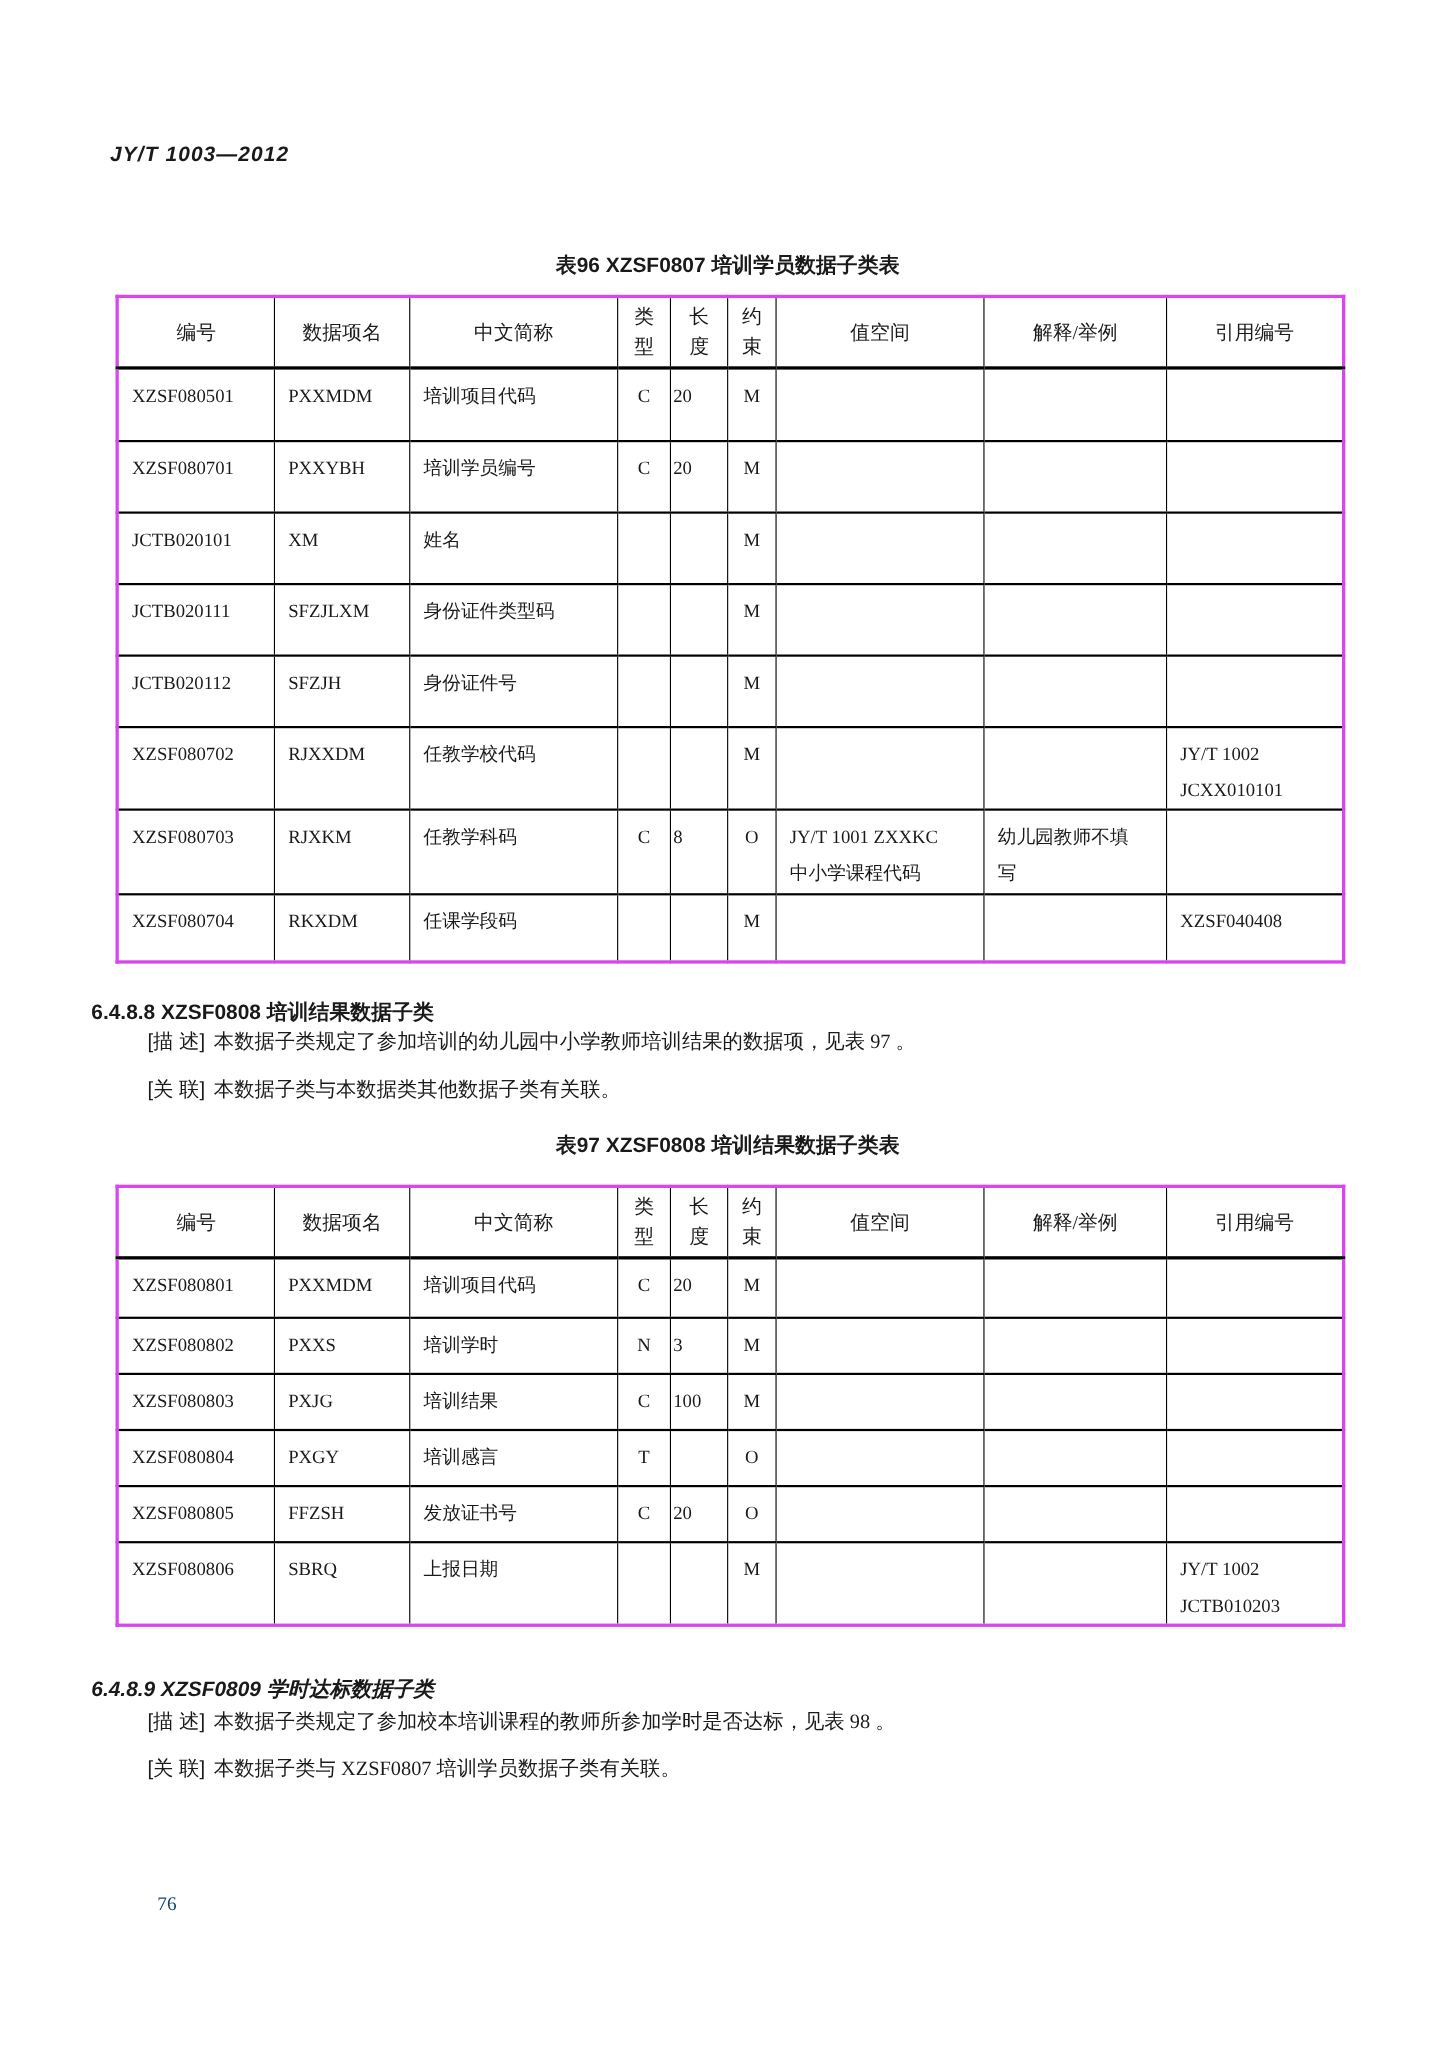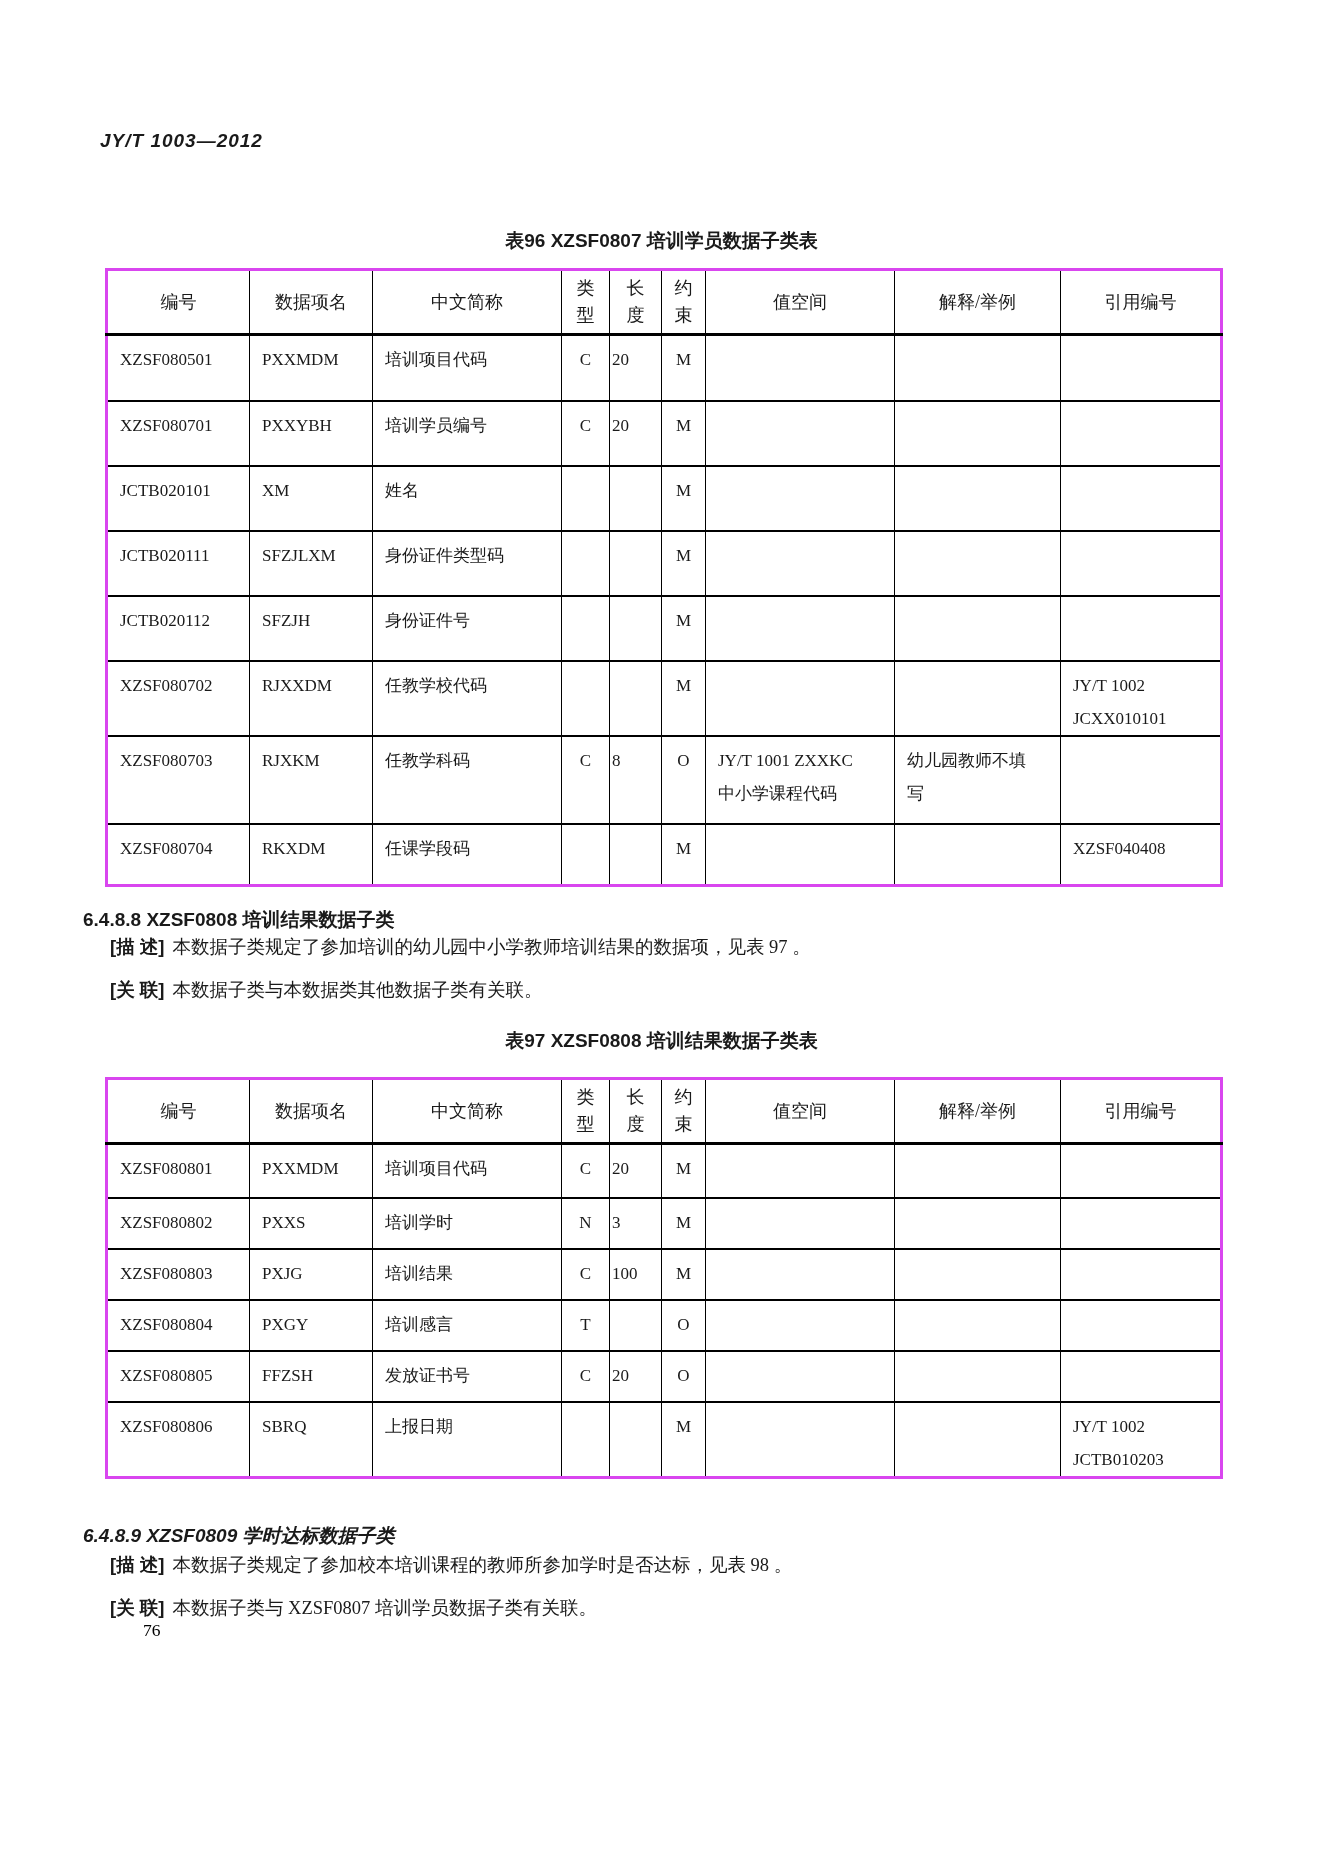--- a/index.html
+++ b/index.html
@@ -44,21 +44,21 @@
     border-bottom:3px solid #000;
     text-align:center;vertical-align:middle;
     padding:4px 2px;
     font-weight:normal;font-size:18px;line-height:27px;
   }
   .t96{top:268px;}
   .t97{top:1077px;}
   .t96 thead tr,.t97 thead tr{height:54px;}
   .t96 tbody tr{height:65px;}
   .t96 tbody tr:nth-child(1){height:66px;}
-  .t96 tbody tr:nth-child(7){height:88px;}
+  .t96 tbody tr:nth-child(7){height:77px;}
   .t96 tbody tr:nth-child(8){height:62px;}
   .t97 tbody tr{height:51px;}
   .t97 tbody tr:nth-child(1){height:54px;}
   .t97 tbody tr:nth-child(6){height:70px;}
   .col0{width:143px;}.col1{width:123px;}.col2{width:189px;}
   .col3{width:48px;}.col4{width:52px;}.col5{width:44px;}
   .col6{width:189px;}.col7{width:166px;}.col8{width:161px;}
   td.a-c{text-align:center;padding-left:2px;padding-right:2px;}
   td.a-r{text-align:left;padding-left:2px;padding-right:13px;}
   td.a-l{text-align:left;}
@@ -72,25 +72,25 @@
   .para{
     position:absolute;left:110px;
     font-size:18.5px;line-height:28px;
   }
   .p-desc1{top:933px;}
   .p-rel1{top:976px;}
   .p-desc2{top:1551px;}
   .p-rel2{top:1594px;}
   .plabel{
     font-family:"Liberation Sans","DejaVu Sans",sans-serif;
-    font-weight:bold;margin-right:8px;
+    font-weight:normal;margin-right:8px;margin-left:24px;
   }
   .page-number{
-    position:absolute;left:143px;top:1620px;
-    font-size:17.5px;color:#000000;
+    position:absolute;left:143px;top:1720px;
+    font-size:17.5px;color:#0c4a6e;
   }
 </style>
 </head>
 <body>
 
 <div class="page">
 
   <div class="doc-code">JY/T 1003—2012</div>
 
   <div class="table-title title96">表96  XZSF0807 培训学员数据子类表</div>

